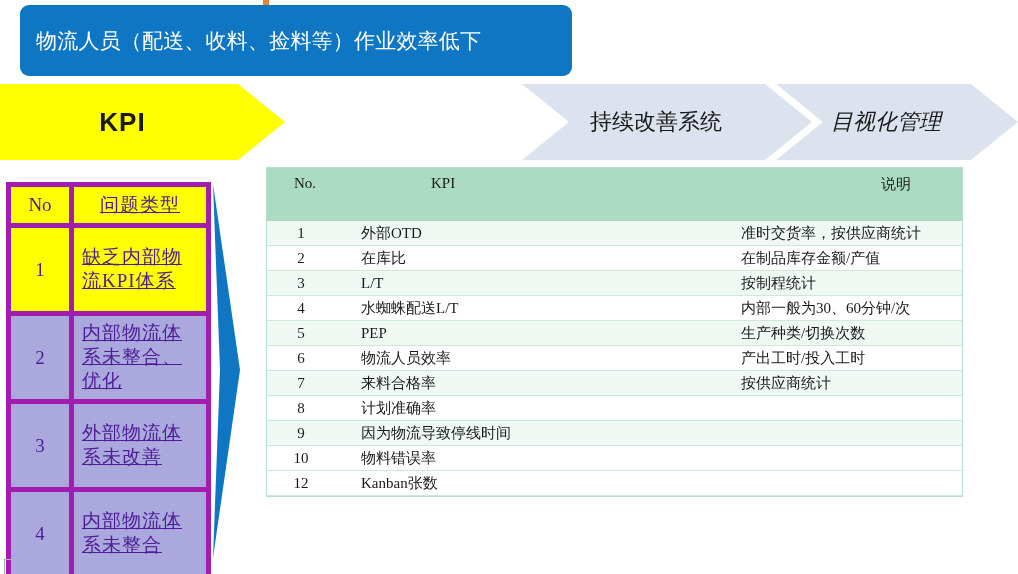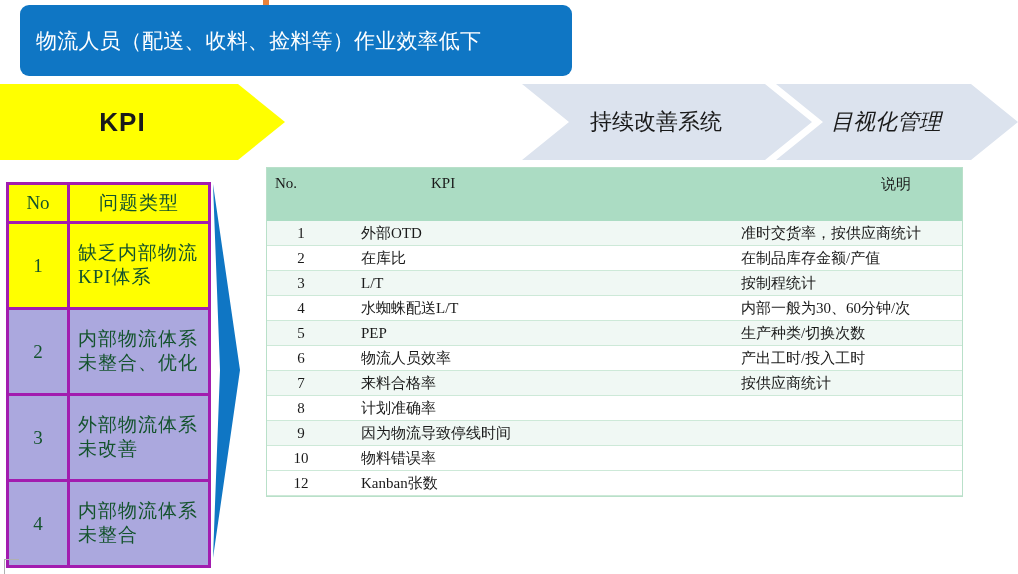--- a/index.html
+++ b/index.html
@@ -109,37 +109,38 @@
   
   #problem-table {
     position: absolute;
     left: 6px;
     top: 182px;
     width: 205px;
     border-collapse: collapse;
     table-layout: fixed;
   }
   #problem-table td, #problem-table th {
-    border: 3px solid #a21caf;
+    border: 5px solid #a21caf;
     font-size: 19px;
     font-family: "Liberation Serif", serif;
-    color: #14532d;
+    color: #4c1d95;
     padding: 0;
   }
   #problem-table .c-no {
     width: 58px;
     text-align: center;
     vertical-align: middle;
   }
   #problem-table .c-type {
     text-align: left;
     vertical-align: middle;
     padding: 4px 6px 5px 8px;
     line-height: 1.28;
     letter-spacing: 1px;
+    text-decoration: underline;
   }
   #problem-table thead td {
     height: 36px;
     font-size: 19px;
     text-align: center;
     background: #FFFF00;
   }
   #problem-table thead .c-type { text-align: center; padding: 0; }
   .row-yellow td { background: #FFFF00; }
   .row-purple td { background: #ABA8DE; }
@@ -177,21 +178,21 @@
   }
   #kpi-table thead th {
     background: #ABDCC3;
     height: 45px;
     font-weight: normal;
     font-size: 15px;
     vertical-align: top;
     padding-top: 7px;
     border-bottom: 1px solid #ABDCC3;
   }
-  #kpi-table thead .h-no { width: 60px; text-align: left; padding-left: 8px; }
+  #kpi-table thead .h-no { width: 60px; text-align: center; padding-left: 8px; }
   #kpi-table thead .h-kpi { width: 310px; text-align: left; padding-left: 96px; }
   #kpi-table thead .h-desc { text-align: left; padding-left: 140px; }
   #kpi-table tbody td { font-size: 15px; height: 24px; vertical-align: middle; }
   #kpi-table tbody .d-no { text-align: center; width: 60px; }
   #kpi-table tbody .d-kpi { width: 310px; padding-left: 26px; }
   #kpi-table tbody .d-desc { padding-left: 0px; }
   .kr-tint td { background: #F0F8F4; }
   .kr-white td { background: #ffffff; }
   .kr-tall td { height: 47px; }
 

